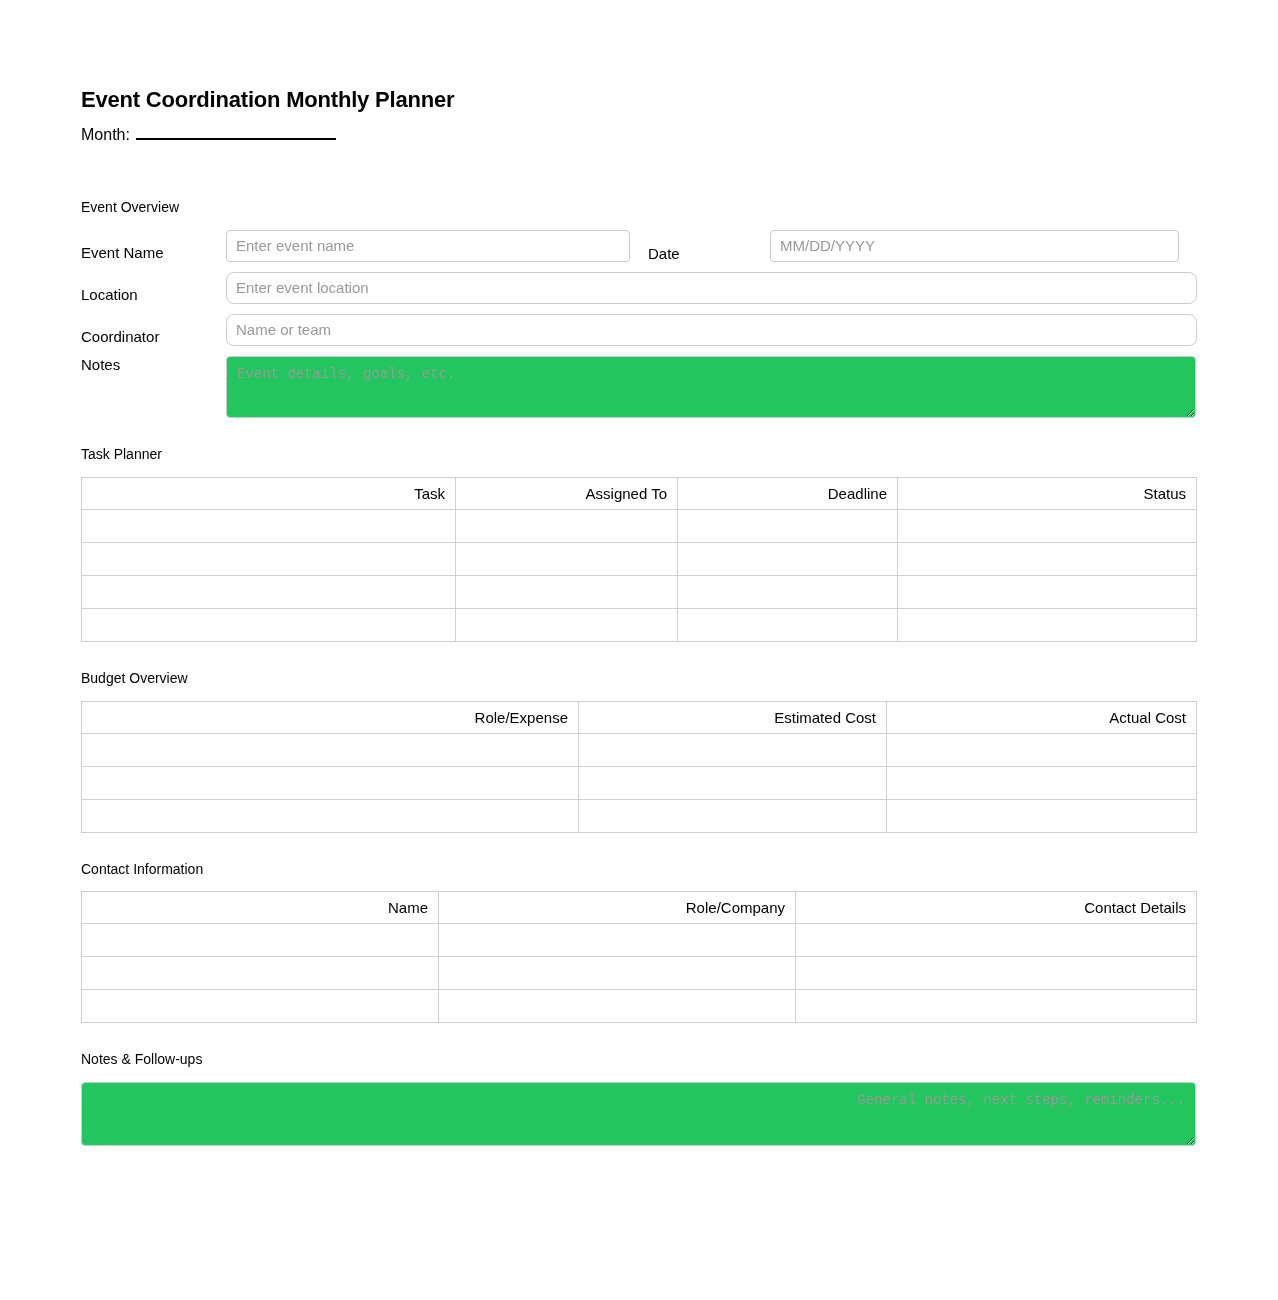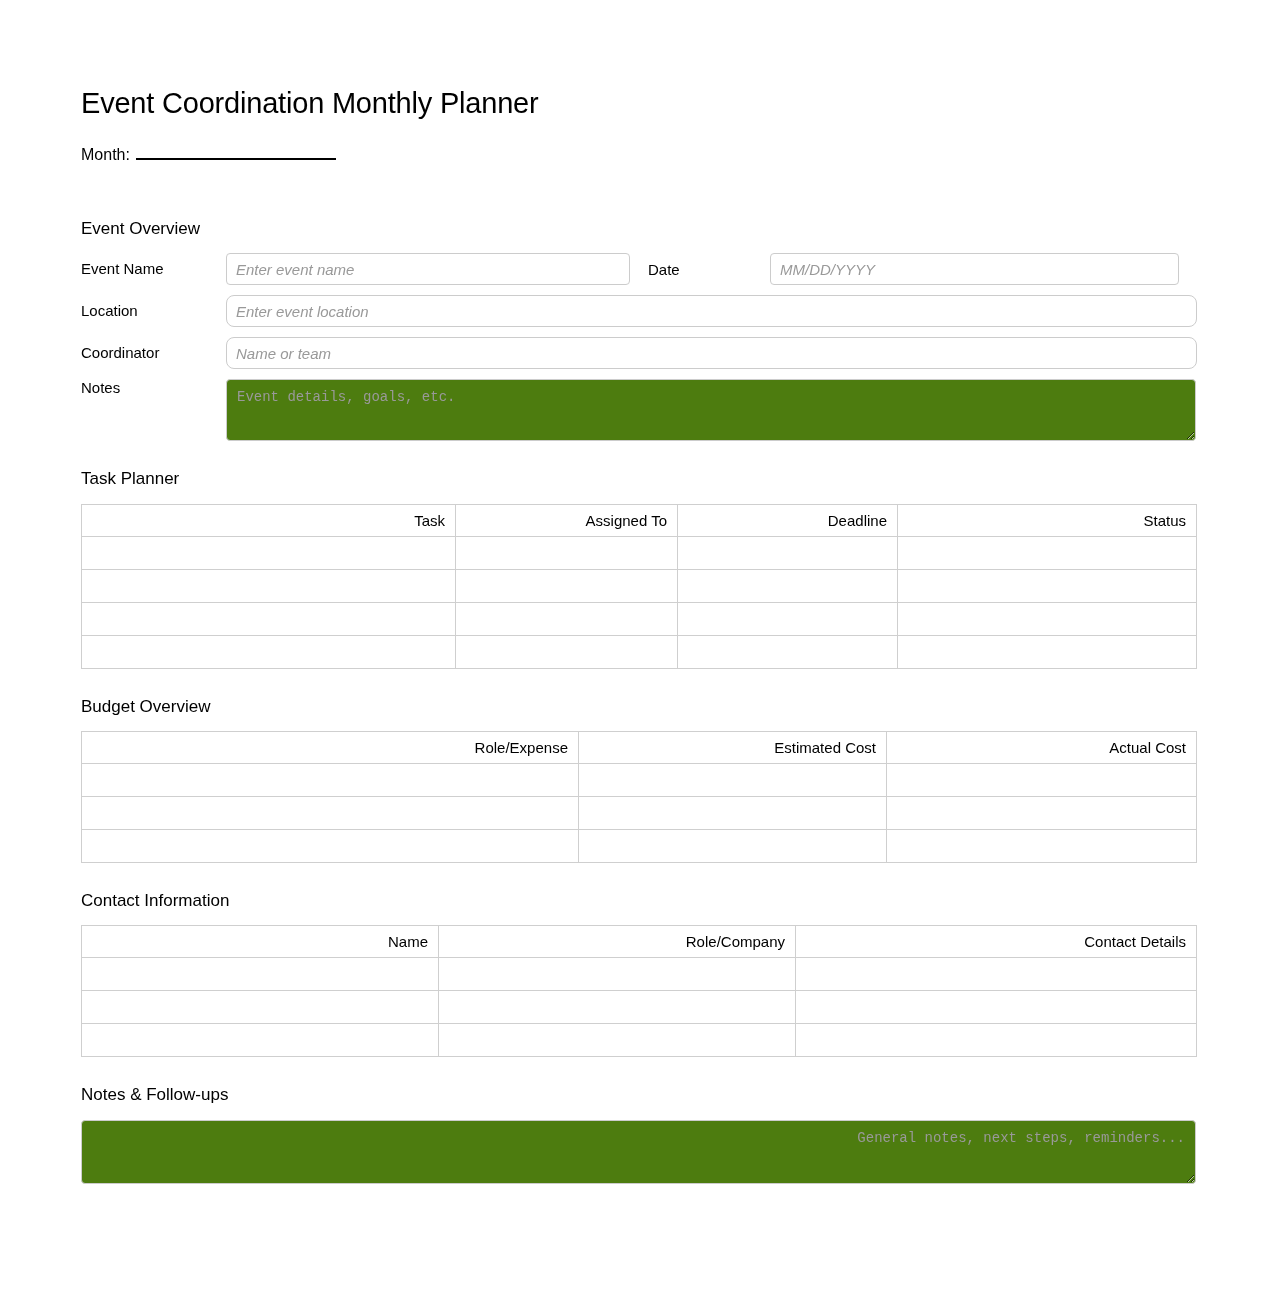--- a/index.html
+++ b/index.html
@@ -14,90 +14,89 @@
     font-family: "Liberation Sans", sans-serif;
     color: #000000;
     overflow: hidden;
   }
   .page {
     padding: 88px 82px 0 81px;
   }
 
   
   .doc-title {
-    font-size: 29px;
-    font-weight: normal;
+    font-size: 22px;
+    font-weight: bold;
     letter-spacing: -0.2px;
-    margin: 0 0 26px 0;
+    margin: 0 0 14px 0;
     line-height: 1.1;
   }
   .month-row {
     display: flex;
     align-items: baseline;
     font-size: 16px;
     margin-bottom: 55px;
   }
   .month-label { white-space: nowrap; }
   .month-blank {
     display: inline-block;
     width: 200px;
     border-bottom: 2px solid #000;
     height: 14px;
     margin-left: 6px;
   }
 
   
   .section-heading {
-    font-size: 17px;
+    font-size: 14px;
     font-weight: normal;
     margin: 0 0 14px 0;
     line-height: 1.2;
   }
   .section { margin-bottom: 28px; }
 
   
   .form-row {
     display: flex;
-    align-items: center;
+    align-items: flex-end;
     margin-bottom: 10px;
   }
   .form-row.notes-row { align-items: flex-start; }
   .field-label {
     width: 145px;
     flex: 0 0 145px;
     font-size: 15px;
     line-height: 1.2;
   }
   .inp {
     border: 1px solid #cccccc;
     border-radius: 4px;
     background: #ffffff;
     font-family: "Liberation Sans", sans-serif;
     font-size: 15px;
     color: #000000;
     padding: 6px 9px;
     height: 32px;
     outline: none;
-    font-style: italic;
   }
   .inp::placeholder { color: #999999; opacity: 1; }
   .inp-name { width: 404px; flex: 0 0 404px; }
   .date-label {
     width: 140px;
     flex: 0 0 140px;
     font-size: 15px;
     padding-left: 18px;
   }
   .inp-date { width: 409px; flex: 0 0 409px; }
   .inp-wide { width: 971px; flex: 0 0 971px; border-radius: 8px; }
 
   textarea.ta {
     border: 1px solid #cccccc;
     border-radius: 4px;
-    background: #4d7c0f;
+    background: #22c55e;
     font-family: "Liberation Mono", monospace;
     font-size: 14px;
     color: #000000;
     padding: 9px 10px;
     resize: vertical;
     outline: none;
     display: block;
   }
   textarea.ta::placeholder { color: #999999; opacity: 1; }
   .ta-notes { width: 971px; height: 62px; }

